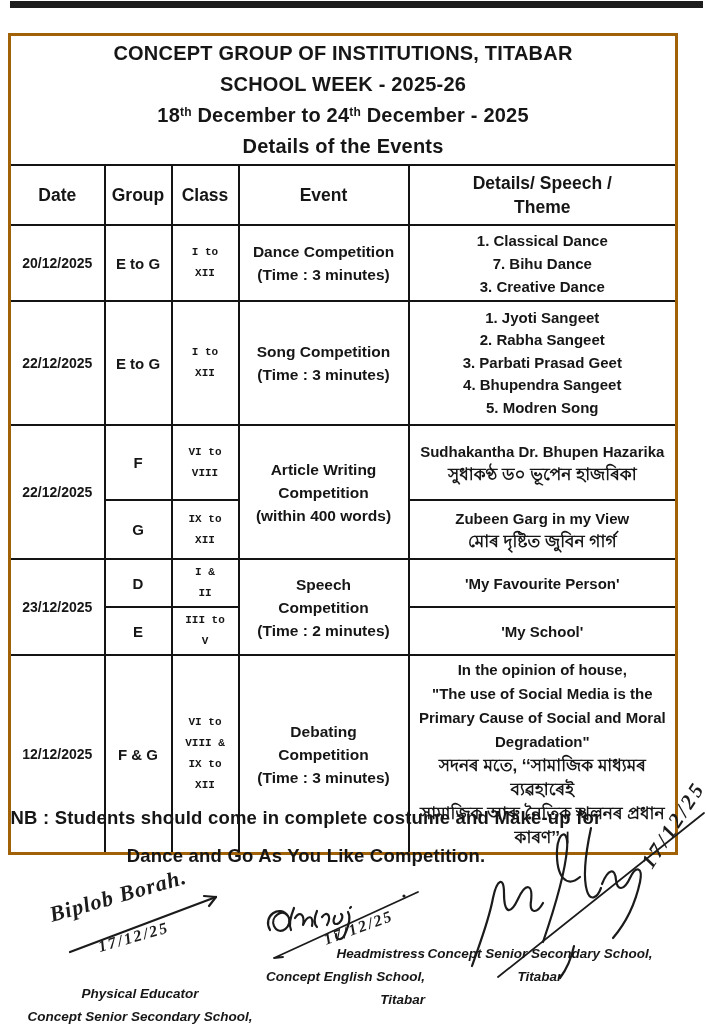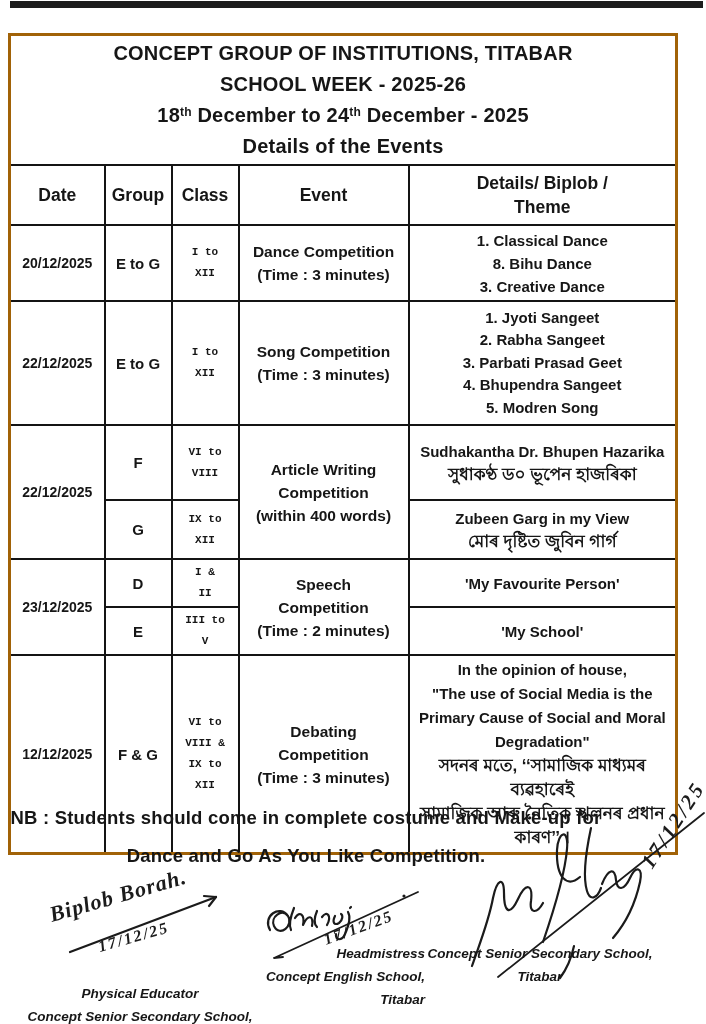--- a/index.html
+++ b/index.html
@@ -97,39 +97,39 @@
       <div class="title-line">Details of the Events</div>
     </td>
   </tr>
 
   <tr class="hdr">
     <td>Date</td>
     <td>Group</td>
     <td>Class</td>
     <td>Event</td>
     <td>
-      <div>Details/ Biplob /</div>
+      <div>Details/ Speech /</div>
       <div>Theme</div>
     </td>
   </tr>
 
   <tr class="r1">
     <td class="c-date">20/12/2025</td>
     <td class="c-group">E to G</td>
     <td class="c-class">
       <div>I to</div>
       <div>XII</div>
     </td>
     <td class="c-event">
       <div>Dance Competition</div>
       <div>(Time : 3 minutes)</div>
     </td>
     <td class="c-details">
       <div>1. Classical Dance</div>
-      <div>8. Bihu Dance</div>
+      <div>7. Bihu Dance</div>
       <div>3. Creative Dance</div>
     </td>
   </tr>
 
   <tr class="r2">
     <td class="c-date">22/12/2025</td>
     <td class="c-group">E to G</td>
     <td class="c-class">
       <div>I to</div>
       <div>XII</div>

